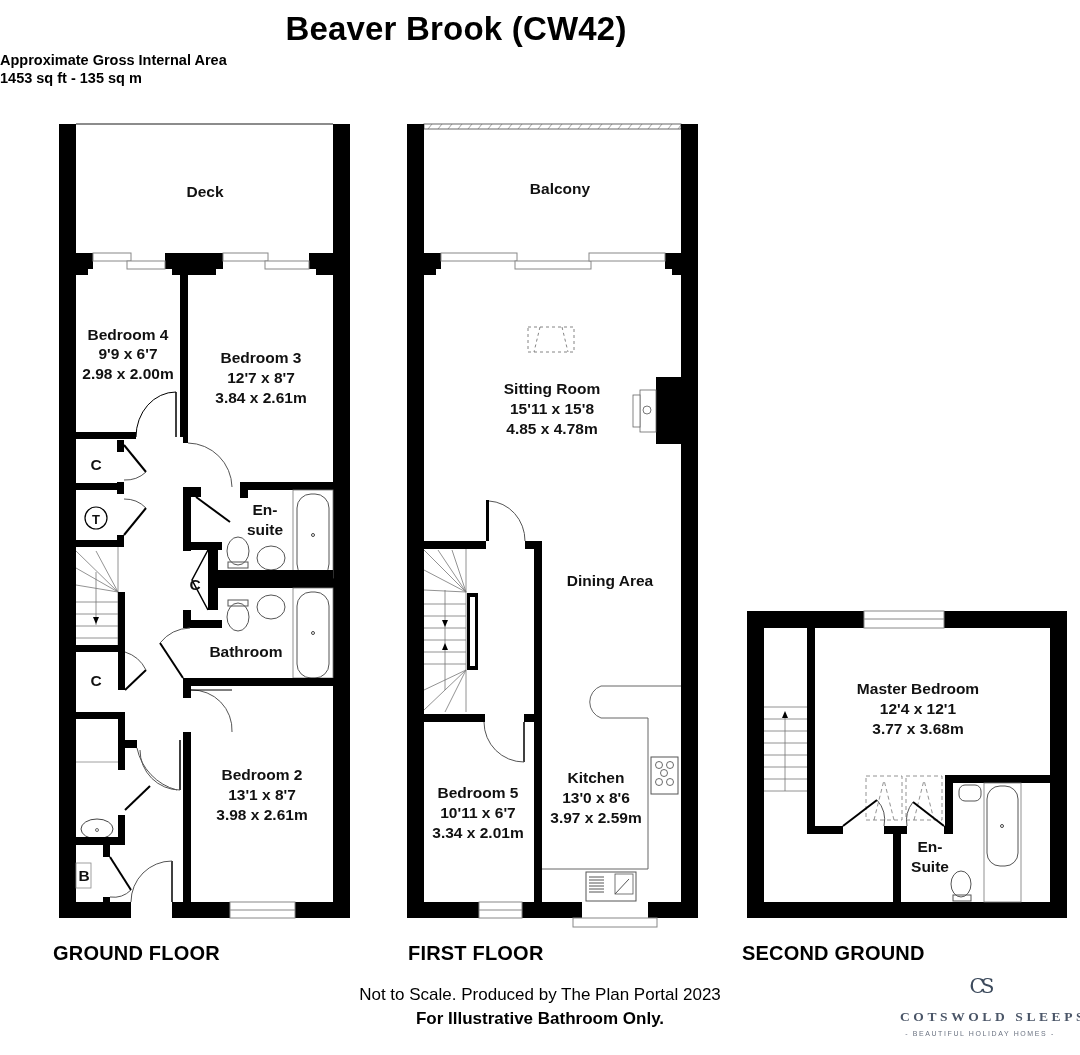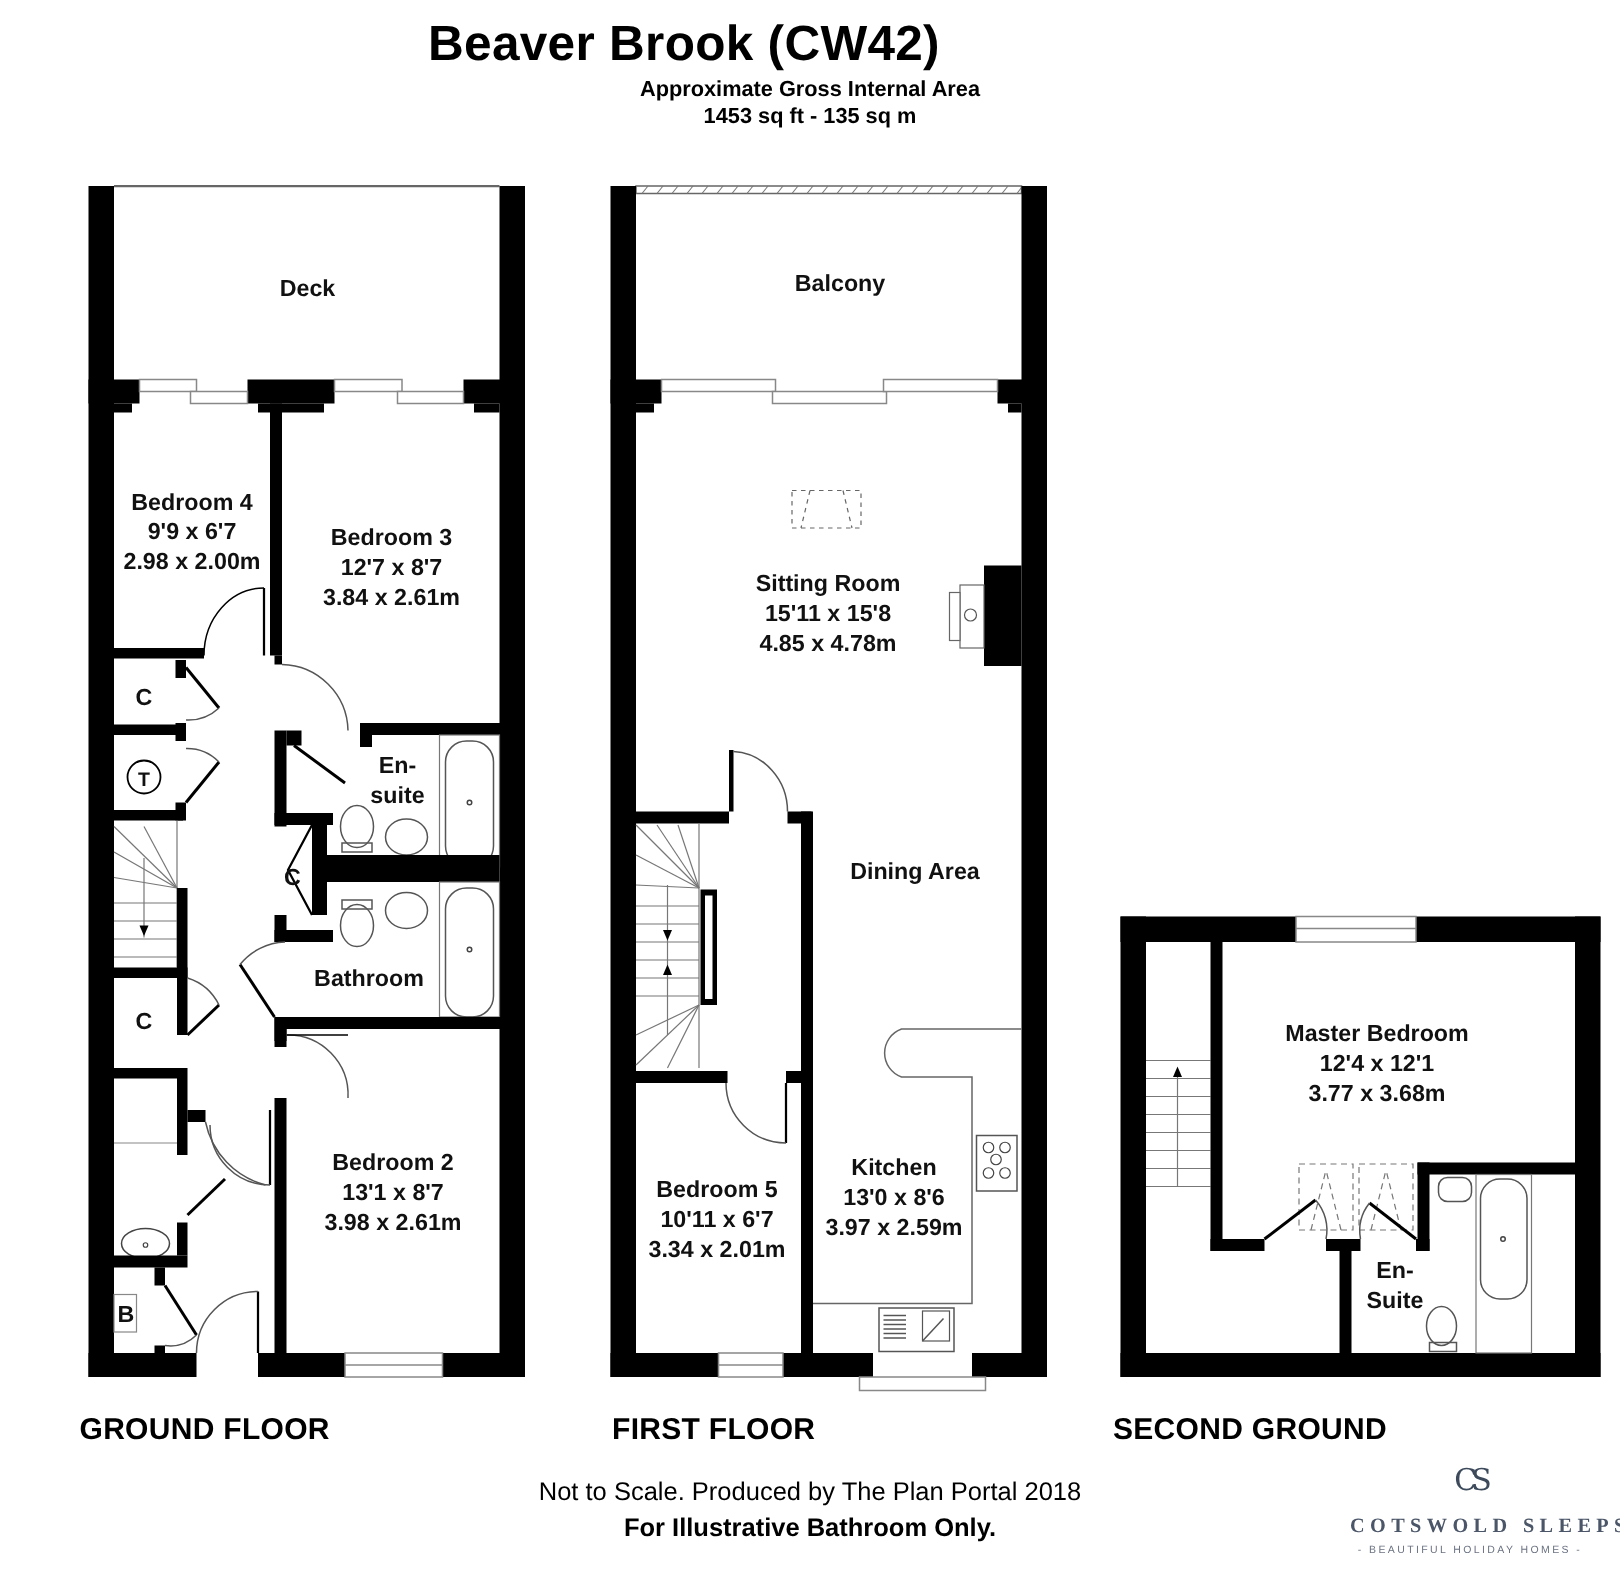--- a/index.html
+++ b/index.html
@@ -1,18 +1,18 @@
 <!DOCTYPE html>
 <html><head>
 <meta charset="utf-8">
 <style>
   html,body{margin:0;padding:0;background:#ffffff;}
   body{width:1080px;height:1055px;position:relative;overflow:hidden;font-family:"Liberation Sans",sans-serif;color:#000;}
   .title{position:absolute;left:0;width:912px;top:10px;text-align:center;font-weight:bold;font-size:33px;letter-spacing:0.2px;}
-  .subtitle{position:absolute;left:0;width:1080px;text-align:center;font-weight:bold;font-size:14.5px;}
+  .subtitle{position:absolute;left:0;width:1080px;font-weight:bold;font-size:14.5px;}
   .sub1{top:52px;}
   .sub2{top:70px;}
   svg.plan{position:absolute;left:0;top:0;}
   .room-label{font-family:"Liberation Sans",sans-serif;font-weight:bold;font-size:15.5px;fill:#111;text-anchor:middle;}
   .floor-label{position:absolute;font-weight:bold;font-size:20px;letter-spacing:0.2px;text-align:right;}
   .footer1{position:absolute;left:300px;width:480px;top:985px;text-align:center;font-size:17px;}
   .footer2{position:absolute;left:300px;width:480px;top:1009px;text-align:center;font-size:17px;font-weight:bold;}
   .logo{position:absolute;left:900px;top:975px;width:160px;text-align:center;color:#3c4a5c;}
   .logo-mark{font-family:"DejaVu Serif",serif;font-size:20px;line-height:22px;letter-spacing:-4px;}
   .logo-name{font-family:"Liberation Serif",serif;font-size:13.5px;letter-spacing:3.6px;margin-top:12px;color:#4b5668;white-space:nowrap;font-weight:bold;}
@@ -365,20 +365,20 @@
 
     <text class="room-label" x="930" y="852">En-</text>
     <text class="room-label" x="930" y="872">Suite</text>
   </g>
 </svg>
 
 <div class="floor-label" style="left:53px;top:942px;">GROUND FLOOR</div>
 <div class="floor-label" style="left:408px;top:942px;">FIRST FLOOR</div>
 <div class="floor-label" style="left:742px;top:942px;">SECOND GROUND</div>
 
-<div class="footer1">Not to Scale. Produced by The Plan Portal 2018</div>
+<div class="footer1">Not to Scale. Produced by The Plan Portal 2023</div>
 <div class="footer2">For Illustrative Bathroom Only.</div>
 
 <div class="logo">
   <div class="logo-mark">CS</div>
   <div class="logo-name">COTSWOLD SLEEPS</div>
   <div class="logo-tag">- BEAUTIFUL HOLIDAY HOMES -</div>
 </div>
 
 </body></html>

